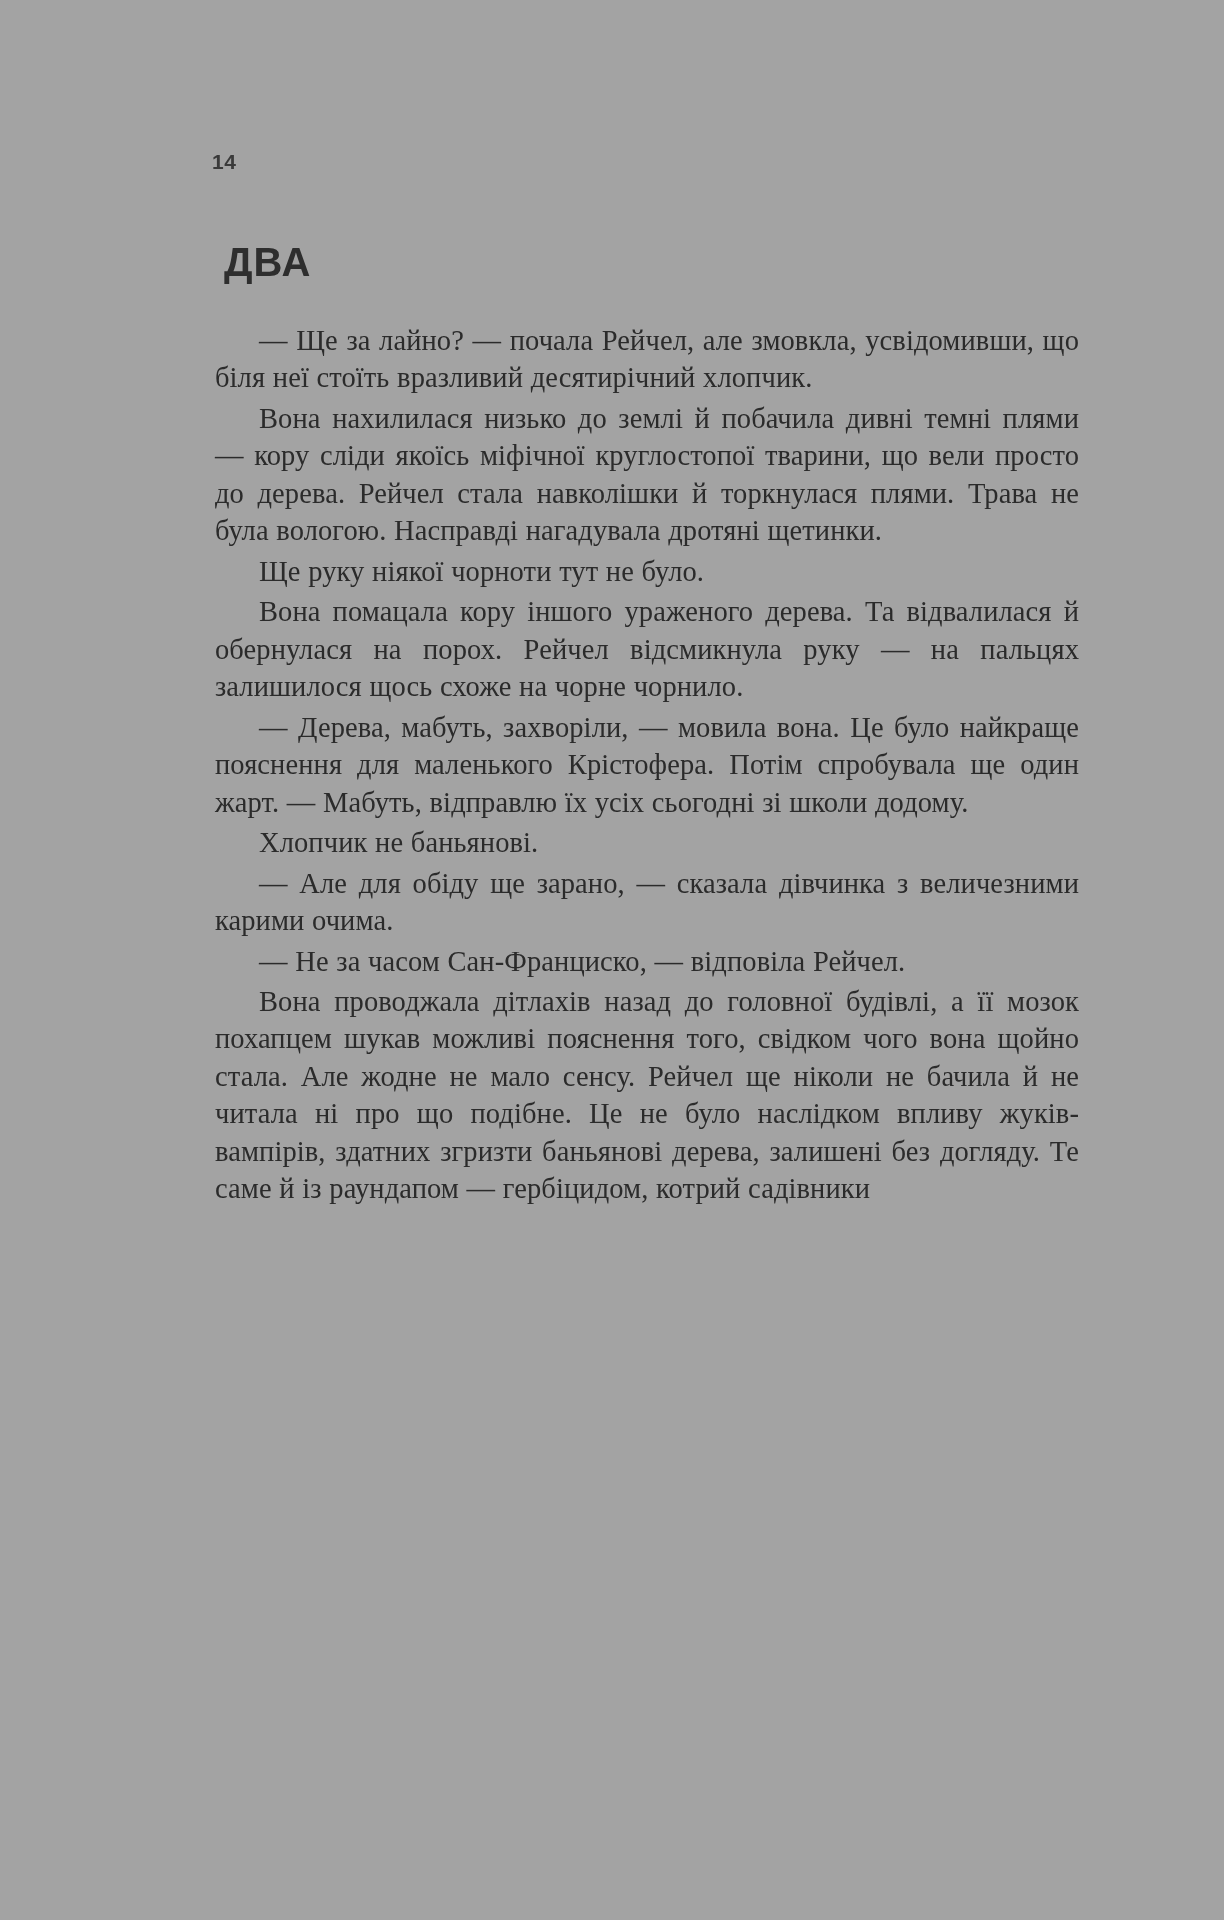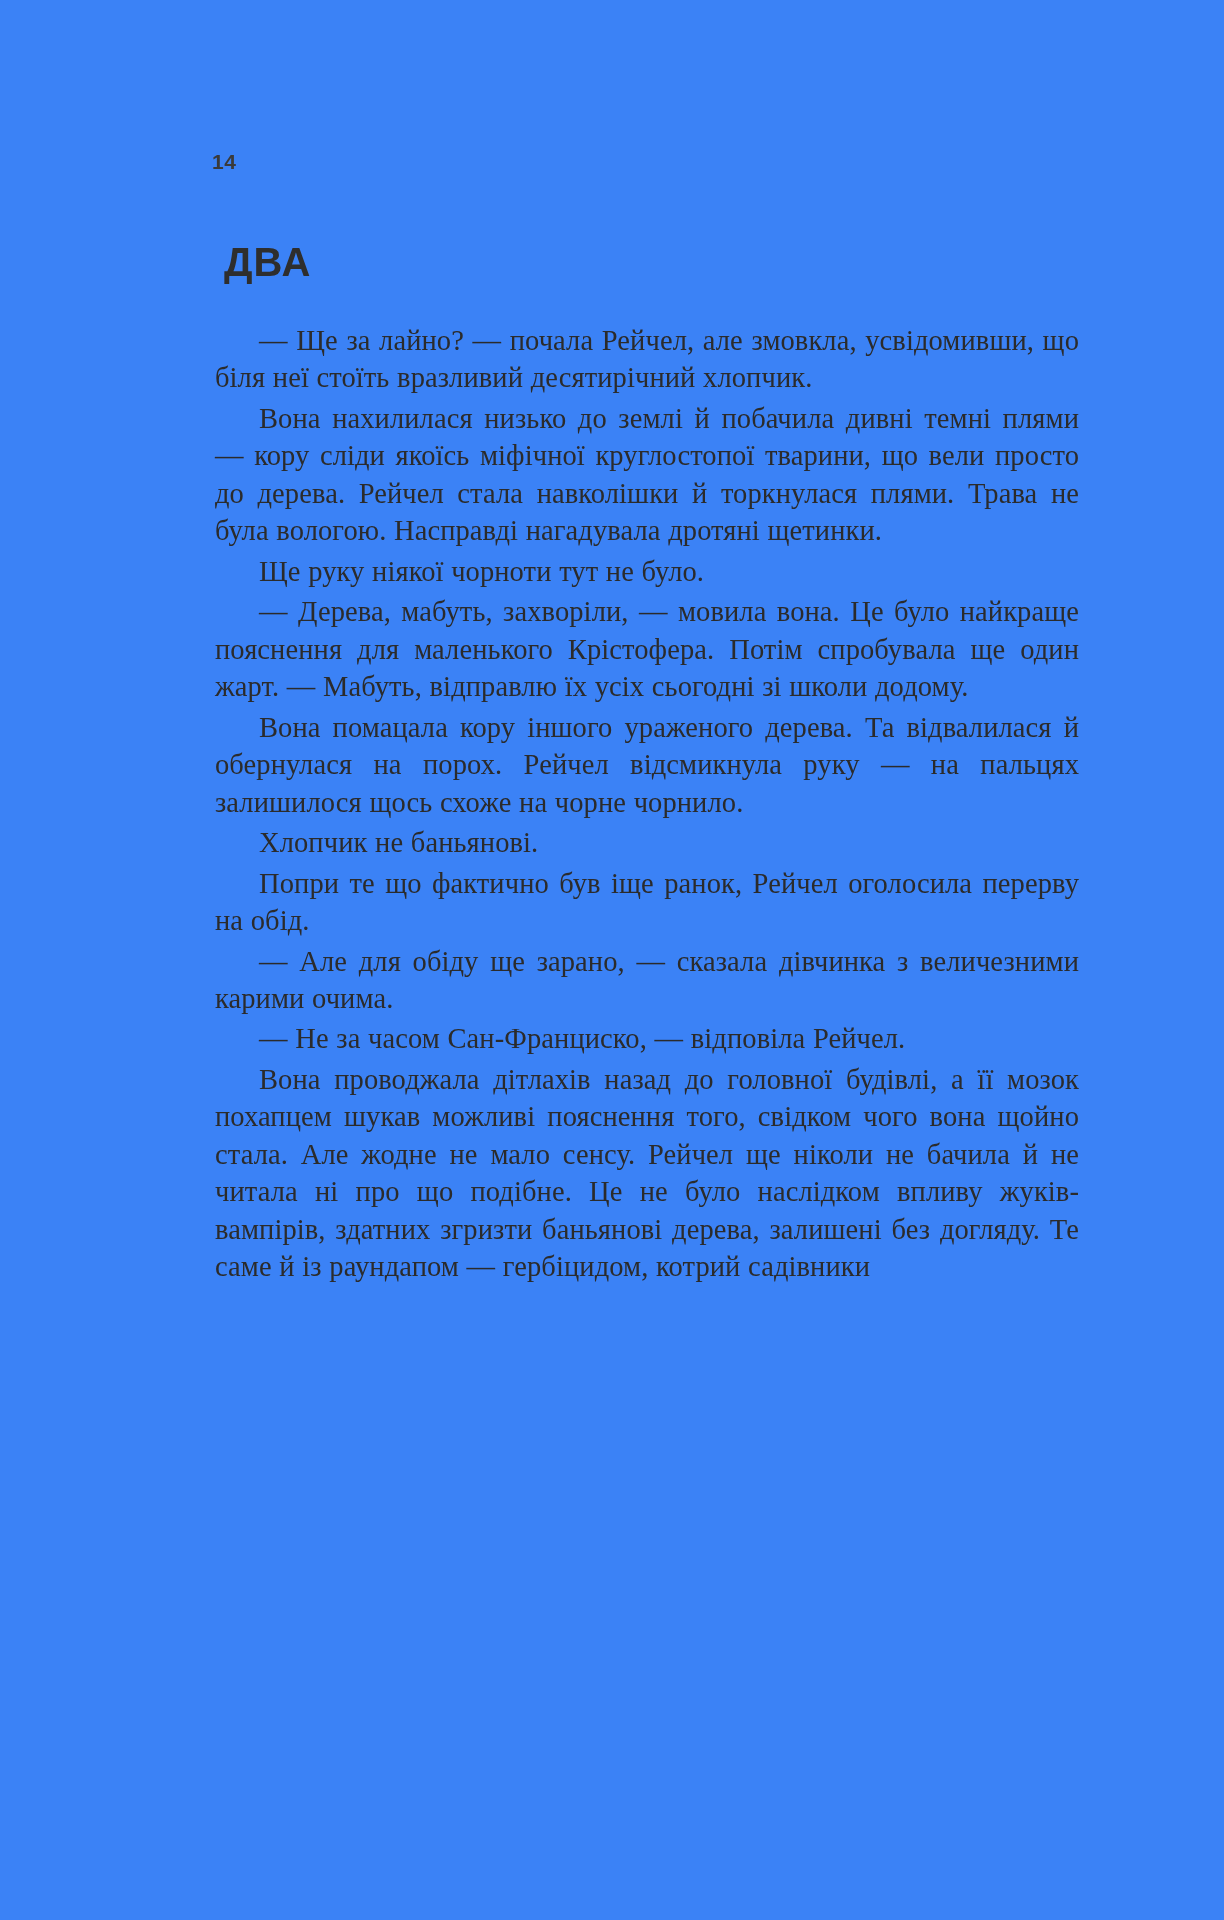--- a/index.html
+++ b/index.html
@@ -10,21 +10,21 @@
   body {
     width: 1224px;
     height: 1920px;
     overflow: hidden;
     font-family: "Liberation Serif", serif;
   }
   .page {
     position: relative;
     width: 1224px;
     height: 1920px;
-    background: #3b82f6;
+    background: #a3a3a3;
   }
   .text-column {
     position: absolute;
     left: 212px;
     top: 150px;
     width: 870px;
   }
   .page-number {
     color: #3a3a3a;
     font-family: "Liberation Sans", sans-serif;
@@ -58,22 +58,21 @@
 <body>
 
 <div class="page">
   <div class="text-column">
     <div class="page-number">14</div>
     <h1 class="chapter-title">ДВА</h1>
     <div class="body-text">
       <p>— Ще за лайно? — почала Рейчел, але змовкла, усвідомивши, що біля неї стоїть вразливий десятирічний хлопчик.</p>
       <p>Вона нахилилася низько до землі й побачила дивні темні плями — кору сліди якоїсь міфічної круглостопої тварини, що вели просто до дерева. Рейчел стала навколішки й торкнулася плями. Трава не була вологою. Насправді нагадувала дротяні щетинки.</p>
       <p>Ще руку ніякої чорноти тут не було.</p>
+      <p>Вона помацала кору іншого ураженого дерева. Та відвалилася й обернулася на порох. Рейчел відсмикнула руку — на пальцях залишилося щось схоже на чорне чорнило.</p>
       <p>— Дерева, мабуть, захворіли, — мовила вона. Це було найкраще пояснення для маленького Крістофера. Потім спробувала ще один жарт. — Мабуть, відправлю їх усіх сьогодні зі школи додому.</p>
-      <p>Вона помацала кору іншого ураженого дерева. Та відвалилася й обернулася на порох. Рейчел відсмикнула руку — на пальцях залишилося щось схоже на чорне чорнило.</p>
       <p>Хлопчик не баньянові.</p>
-      <p>Попри те що фактично був іще ранок, Рейчел оголосила перерву на обід.</p>
       <p>— Але для обіду ще зарано, — сказала дівчинка з величезними карими очима.</p>
       <p>— Не за часом Сан-Франциско, — відповіла Рейчел.</p>
       <p>Вона проводжала дітлахів назад до головної будівлі, а її мозок похапцем шукав можливі пояснення того, свідком чого вона щойно стала. Але жодне не мало сенсу. Рейчел ще ніколи не бачила й не читала ні про що подібне. Це не було наслідком впливу жуків-вампірів, здатних згризти баньянові дерева, залишені без догляду. Те саме й із раундапом — гербіцидом, котрий садівники</p>
     </div>
   </div>
 </div>
 
 </body></html>

